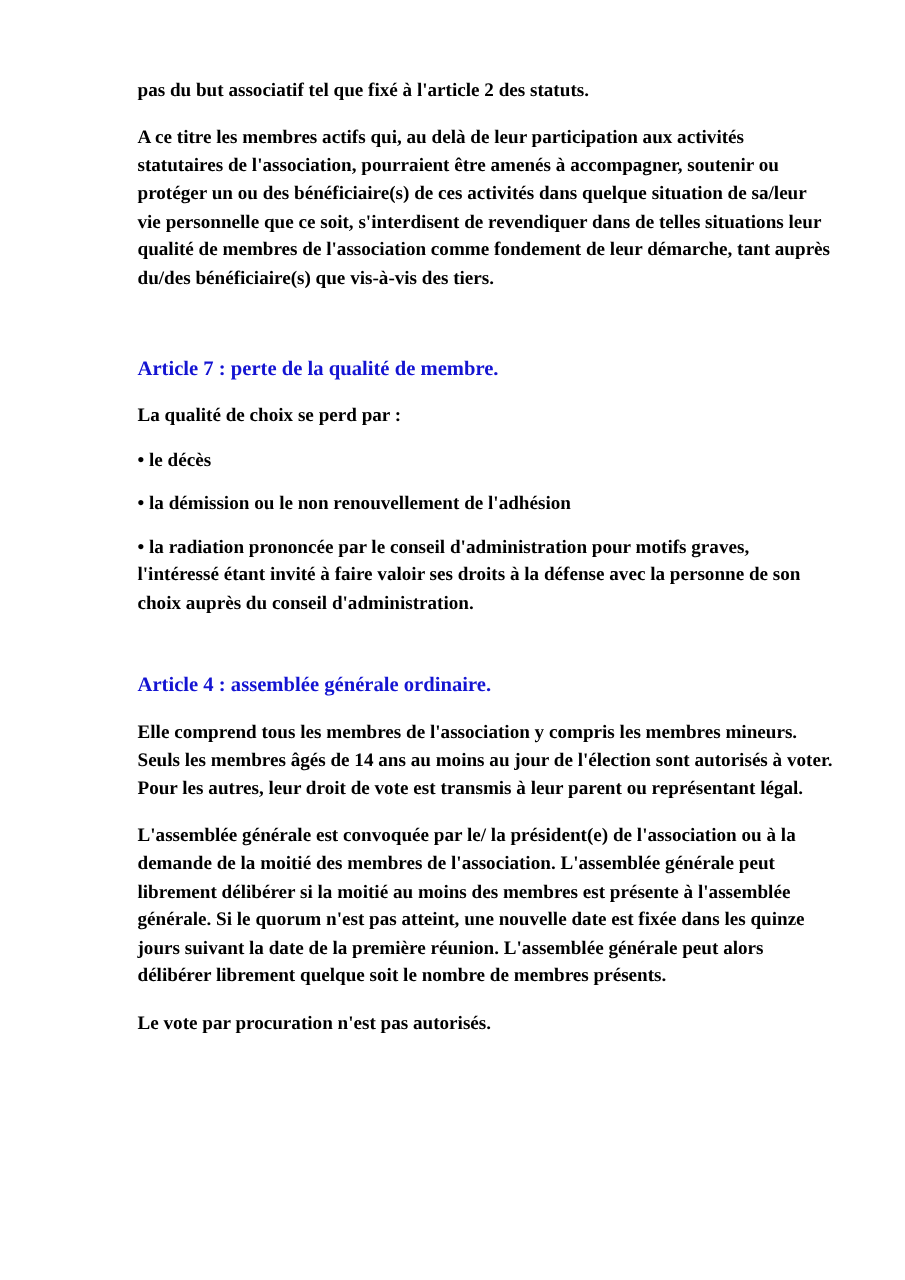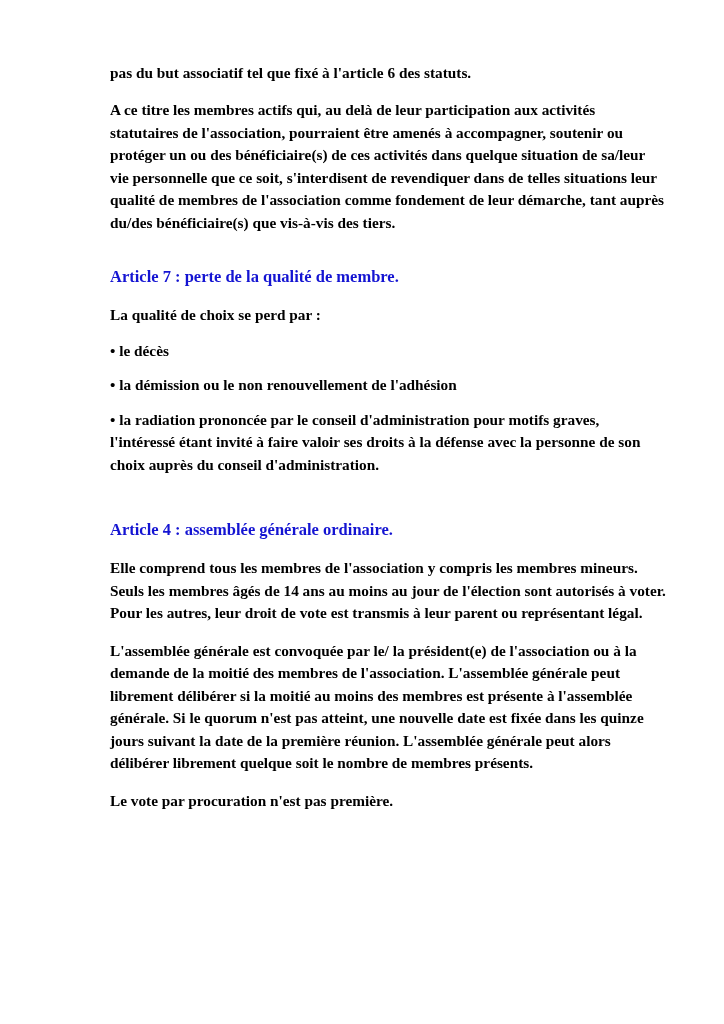--- a/index.html
+++ b/index.html
@@ -31,38 +31,38 @@
     margin-bottom: 13px;
   }
   .heading {
     margin: 26px 0 16px 0;
     font-size: 16.5px;
     font-weight: bold;
     color: #1414d2;
     line-height: 1.4;
   }
   .heading.first {
-    margin-top: 12px;
+    margin-top: 30px;
   }
   .bullet {
     margin: 0 0 12px 0;
     font-size: 15.3px;
     line-height: 1.47;
     font-weight: bold;
     color: #000000;
   }
   .spacer-sm { height: 4px; }
 </style>
 </head>
 <body>
 
 <div class="page">
   <div class="doc">
 
-    <p>pas du but associatif tel que fixé à l'article 6 des statuts.</p>
+    <p>pas du but associatif tel que fixé à l'article 2 des statuts.</p>
 
     <p>A ce titre les membres actifs qui, au delà de leur participation aux activités statutaires de l'association, pourraient être amenés à accompagner, soutenir ou protéger un ou des bénéficiaire(s) de ces activités dans quelque situation de sa/leur vie personnelle que ce soit, s'interdisent de revendiquer dans de telles situations leur qualité de membres de l'association comme fondement de leur démarche, tant auprès du/des bénéficiaire(s) que vis-à-vis des tiers.</p>
 
     <div class="spacer-sm"></div>
 
     <h2 class="heading first">Article 7 : perte de la qualité de membre.</h2>
 
     <p class="tight">La qualité de choix se perd par :</p>
 
     <p class="bullet">• le décès</p>
@@ -73,16 +73,16 @@
 
     <div class="spacer-sm"></div>
 
     <h2 class="heading">Article 4 : assemblée générale ordinaire.</h2>
 
 
     <p>Elle comprend tous les membres de l'association y compris les membres mineurs. Seuls les membres âgés de 14 ans au moins au jour de l'élection sont autorisés à voter. Pour les autres, leur droit de vote est transmis à leur parent ou représentant légal.</p>
 
     <p>L'assemblée générale est convoquée par le/ la président(e) de l'association ou à la demande de la moitié des membres de l'association. L'assemblée générale peut librement délibérer si la moitié au moins des membres est présente à l'assemblée générale. Si le quorum n'est pas atteint, une nouvelle date est fixée dans les quinze jours suivant la date de la première réunion. L'assemblée générale peut alors délibérer librement quelque soit le nombre de membres présents.</p>
 
-    <p>Le vote par procuration n'est pas première.</p>
+    <p>Le vote par procuration n'est pas autorisés.</p>
 
   </div>
 </div>
 
 </body></html>

